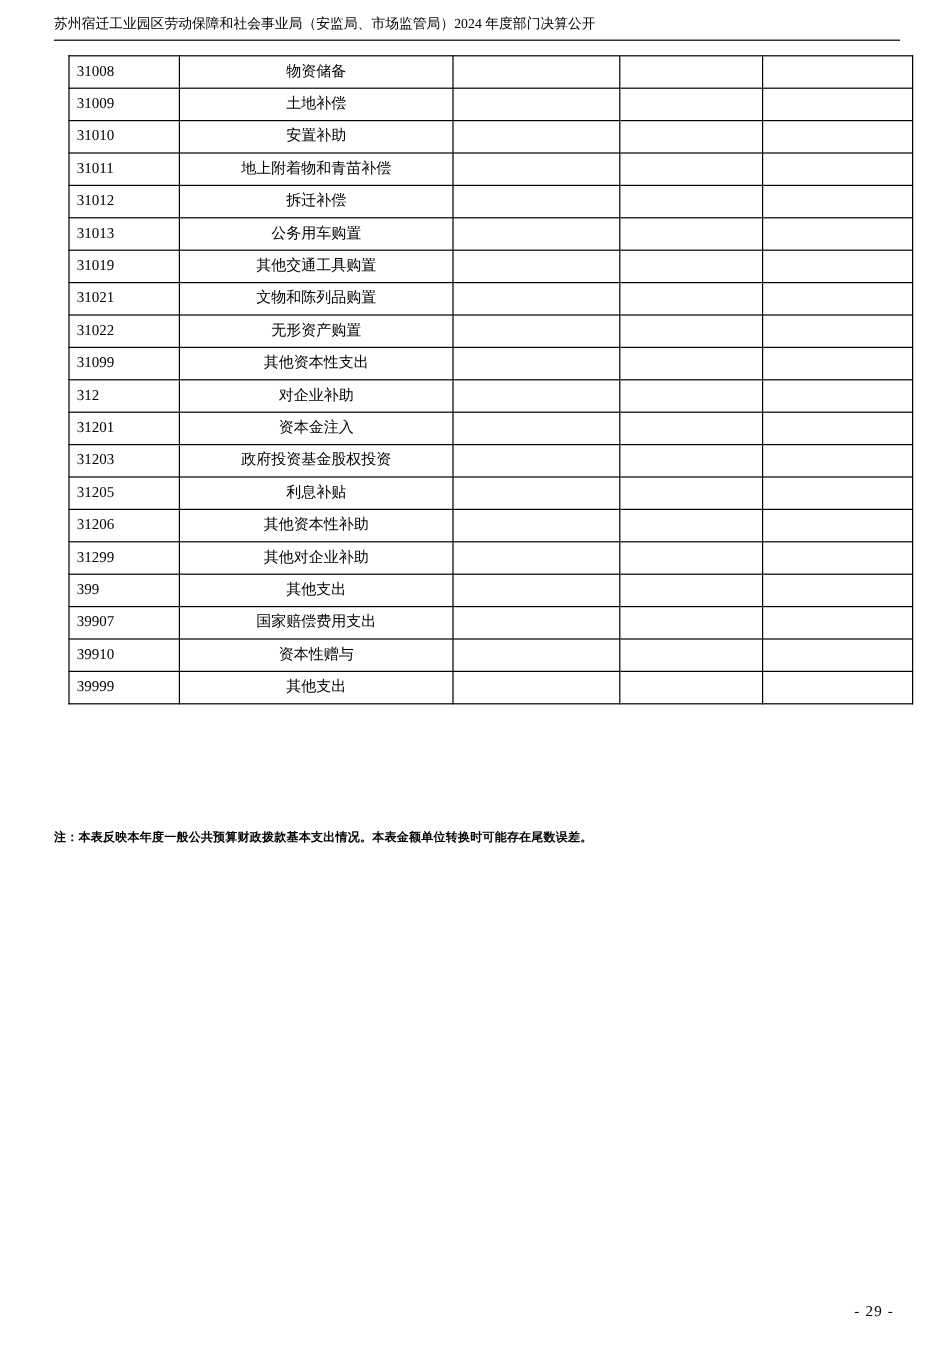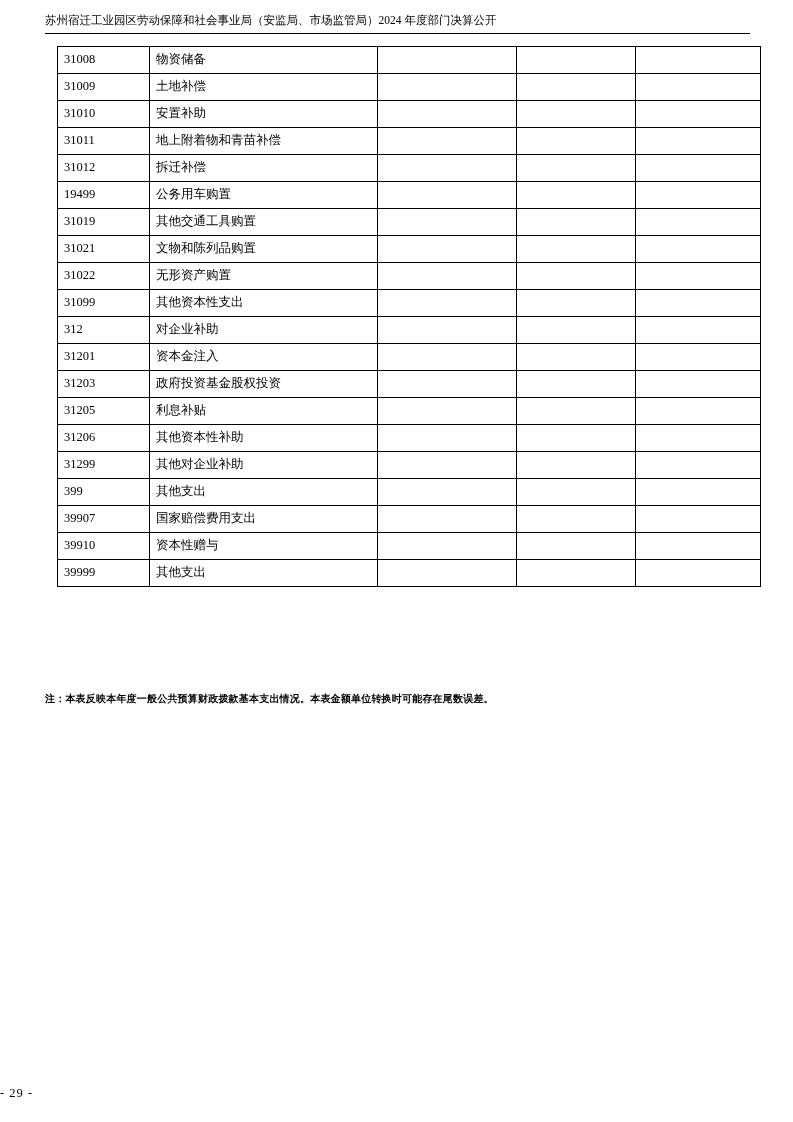--- a/index.html
+++ b/index.html
@@ -64,20 +64,21 @@
     box-sizing: border-box;
     word-break: break-all;
   }
   td.c-code {
     width: 92px;
     padding-left: 8px;
   }
   td.c-name {
     width: 228px;
     padding-left: 12px;
+    text-align: center;
   }
   td.c-v1 { width: 139px; }
   td.c-v2 { width: 119px; }
   td.c-v3 { width: 125px; }
   tr.bold td {
     font-weight: normal;
   }
   tr.tall td {
     height: 46px;
   }
@@ -93,21 +94,21 @@
     font-size: 10px;
     font-weight: bold;
     line-height: 18px;
     letter-spacing: 0.2px;
   }
   .page-number {
     position: absolute;
     left: 0;
     top: 1086px;
     width: 745px;
-    text-align: left;
+    text-align: right;
     font-size: 12.5px;
     letter-spacing: 1px;
   }
 </style>
 </head>
 <body>
 
 <div class="page">
 
   <div class="header">苏州宿迁工业园区劳动保障和社会事业局（安监局、市场监管局）2024 年度部门决算公开</div>
@@ -145,21 +146,21 @@
             <td class="c-v3"></td>
           </tr>
           <tr>
             <td class="c-code">31012</td>
             <td class="c-name">拆迁补偿</td>
             <td class="c-v1"></td>
             <td class="c-v2"></td>
             <td class="c-v3"></td>
           </tr>
           <tr>
-            <td class="c-code">19499</td>
+            <td class="c-code">31013</td>
             <td class="c-name">公务用车购置</td>
             <td class="c-v1"></td>
             <td class="c-v2"></td>
             <td class="c-v3"></td>
           </tr>
           <tr>
             <td class="c-code">31019</td>
             <td class="c-name">其他交通工具购置</td>
             <td class="c-v1"></td>
             <td class="c-v2"></td>

